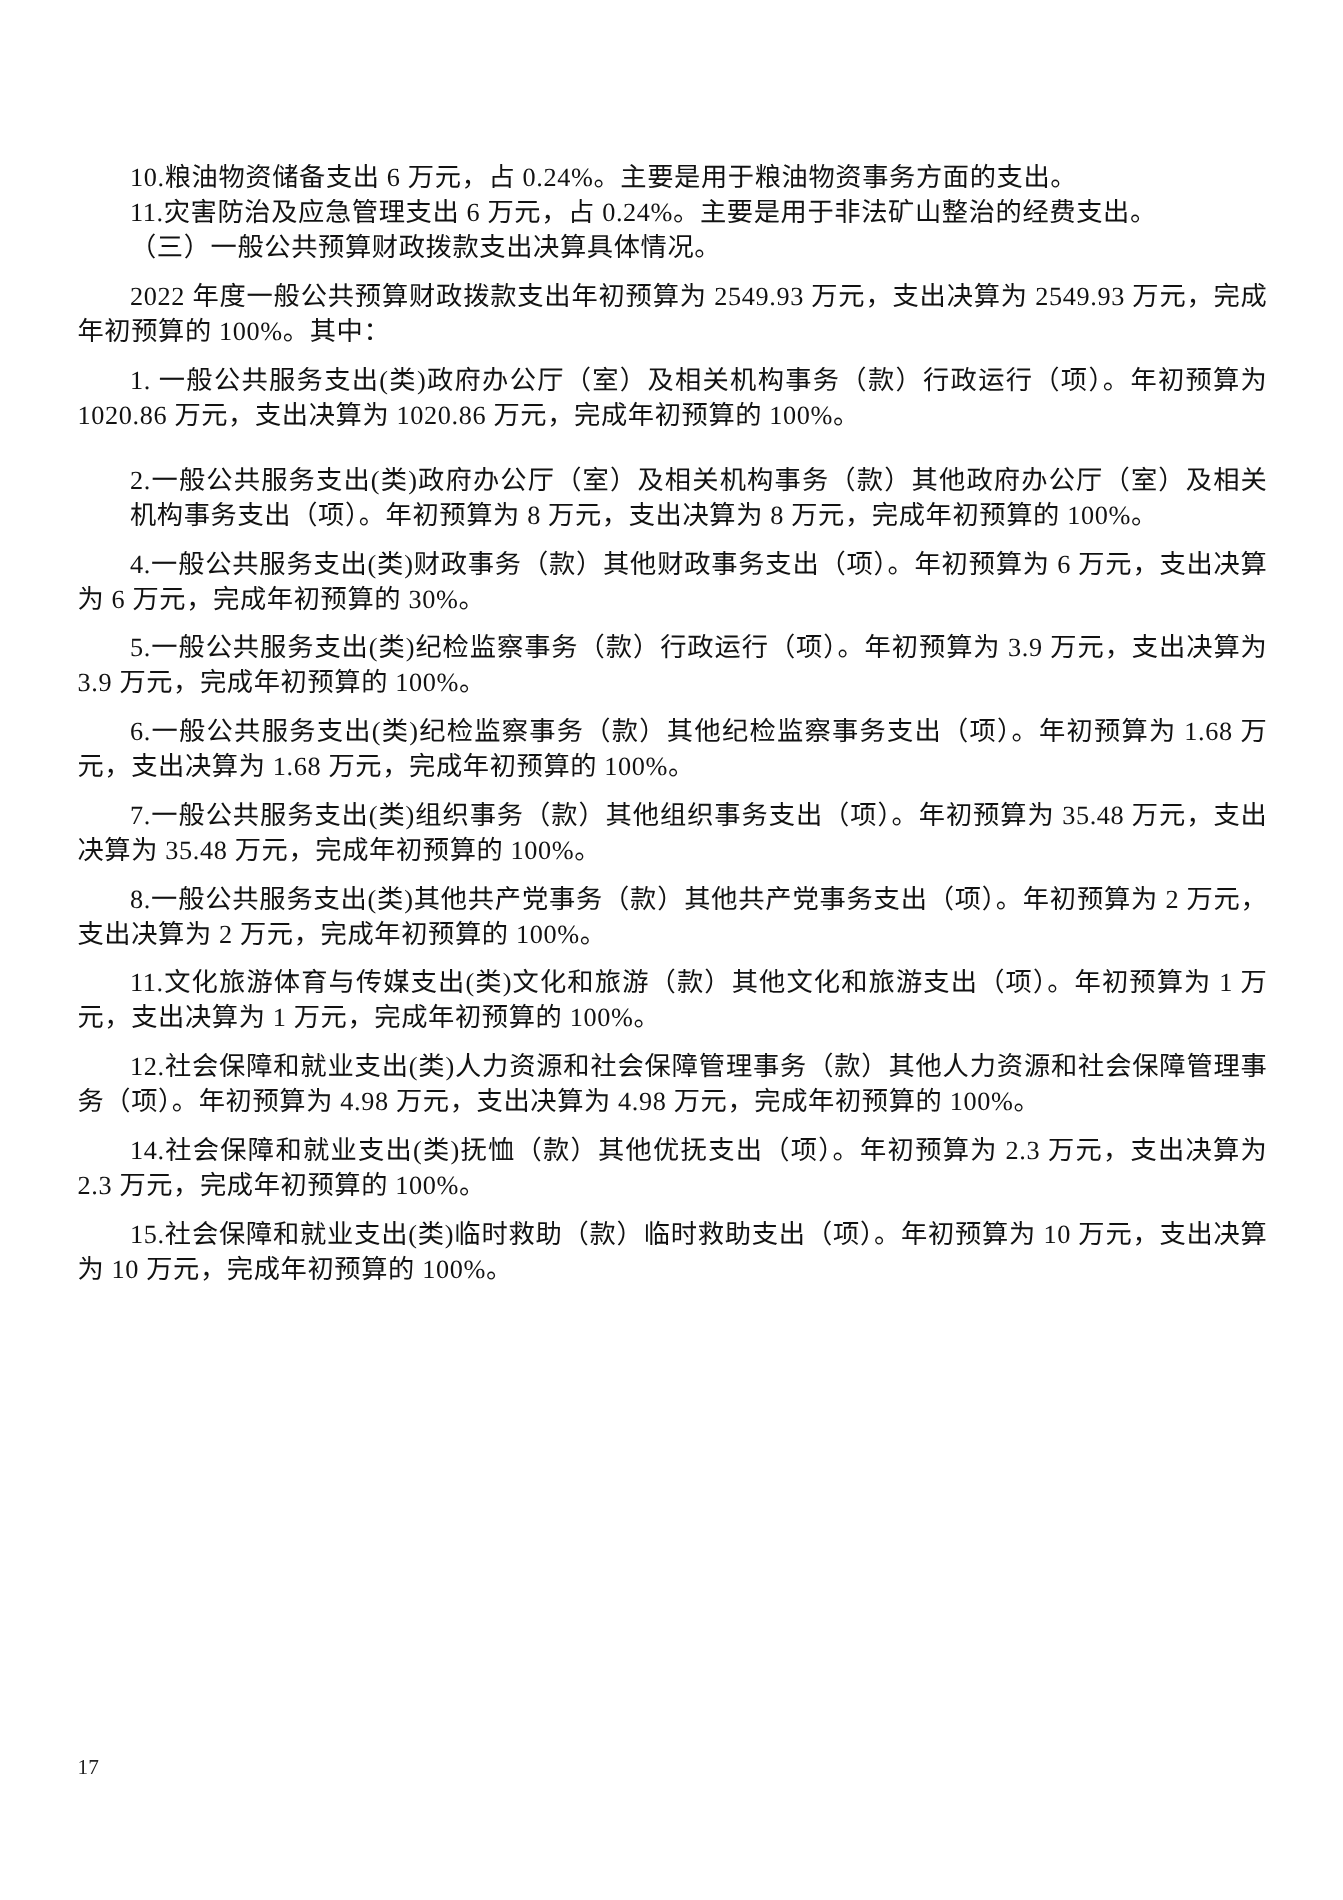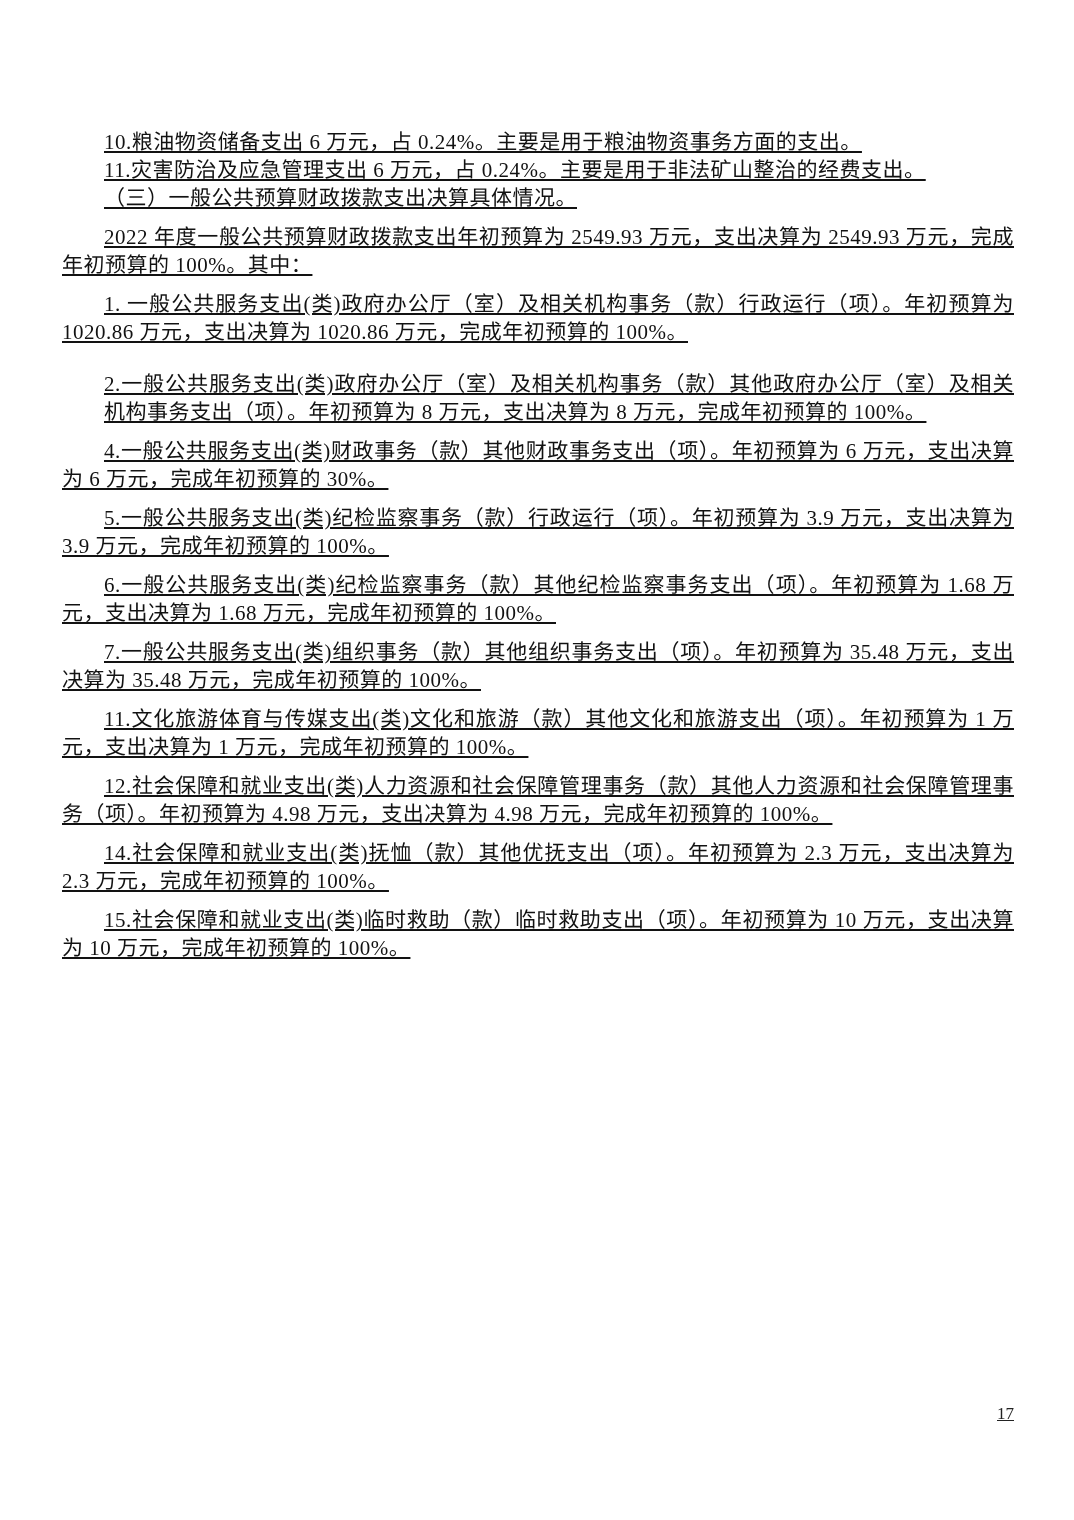--- a/index.html
+++ b/index.html
@@ -1,15 +1,15 @@
 <!DOCTYPE html>
 <html lang="zh-CN"><head>
 <meta charset="utf-8">
 <style>
-  * { margin: 0; padding: 0; box-sizing: border-box; text-decoration: underline; }
+  * { margin: 0; padding: 0; box-sizing: border-box; }
   html, body { background: #ffffff; }
   body {
     width: 1074px; height: 1520px;
     position: relative;
     font-family: "Liberation Serif", "DejaVu Serif", serif;
     color: #121212;
   }
   .page {
     position: absolute; inset: 0;
     background: #ffffff;
@@ -23,21 +23,21 @@
     line-height: 28px;
     text-align: justify;
     letter-spacing: 0.5px;
   }
   p.line  { text-indent: 2em; margin: 0; }
   p.para  { text-indent: 2em; margin-top: 11px; }
   p.para.indent-both { padding-left: 2em; text-indent: 0; margin-top: 24px; }
   .footer {
     position: absolute;
     top: 1404px; left: 62px; width: 952px;
-    text-align: right;
+    text-align: left;
     font-size: 17px;
     color: #222222;
   }
 </style>
 </head>
 <body>
 
 <div class="page">
   <div class="content">
 
@@ -46,20 +46,21 @@
     <p class="line">（三）一般公共预算财政拨款支出决算具体情况。</p>
 
     <p class="para">2022 年度一般公共预算财政拨款支出年初预算为 2549.93 万元，支出决算为 2549.93 万元，完成年初预算的 100%。其中：</p>
 
     <p class="para">1. 一般公共服务支出(类)政府办公厅（室）及相关机构事务（款）行政运行（项）。年初预算为 1020.86 万元，支出决算为 1020.86 万元，完成年初预算的 100%。</p>
     <p class="para indent-both">2.一般公共服务支出(类)政府办公厅（室）及相关机构事务（款）其他政府办公厅（室）及相关机构事务支出（项）。年初预算为 8 万元，支出决算为 8 万元，完成年初预算的 100%。</p>
     <p class="para">4.一般公共服务支出(类)财政事务（款）其他财政事务支出（项）。年初预算为 6 万元，支出决算为 6 万元，完成年初预算的 30%。</p>
     <p class="para">5.一般公共服务支出(类)纪检监察事务（款）行政运行（项）。年初预算为 3.9 万元，支出决算为 3.9 万元，完成年初预算的 100%。</p>
     <p class="para">6.一般公共服务支出(类)纪检监察事务（款）其他纪检监察事务支出（项）。年初预算为 1.68 万元，支出决算为 1.68 万元，完成年初预算的 100%。</p>
     <p class="para">7.一般公共服务支出(类)组织事务（款）其他组织事务支出（项）。年初预算为 35.48 万元，支出决算为 35.48 万元，完成年初预算的 100%。</p>
+    <p class="para">8.一般公共服务支出(类)其他共产党事务（款）其他共产党事务支出（项）。年初预算为 2 万元，支出决算为 2 万元，完成年初预算的 100%。</p>
     <p class="para">11.文化旅游体育与传媒支出(类)文化和旅游（款）其他文化和旅游支出（项）。年初预算为 1 万元，支出决算为 1 万元，完成年初预算的 100%。</p>
     <p class="para">12.社会保障和就业支出(类)人力资源和社会保障管理事务（款）其他人力资源和社会保障管理事务（项）。年初预算为 4.98 万元，支出决算为 4.98 万元，完成年初预算的 100%。</p>
     <p class="para">14.社会保障和就业支出(类)抚恤（款）其他优抚支出（项）。年初预算为 2.3 万元，支出决算为 2.3 万元，完成年初预算的 100%。</p>
     <p class="para">15.社会保障和就业支出(类)临时救助（款）临时救助支出（项）。年初预算为 10 万元，支出决算为 10 万元，完成年初预算的 100%。</p>
 
   </div>
 
   <div class="footer">
     <span>17</span>
   </div>

